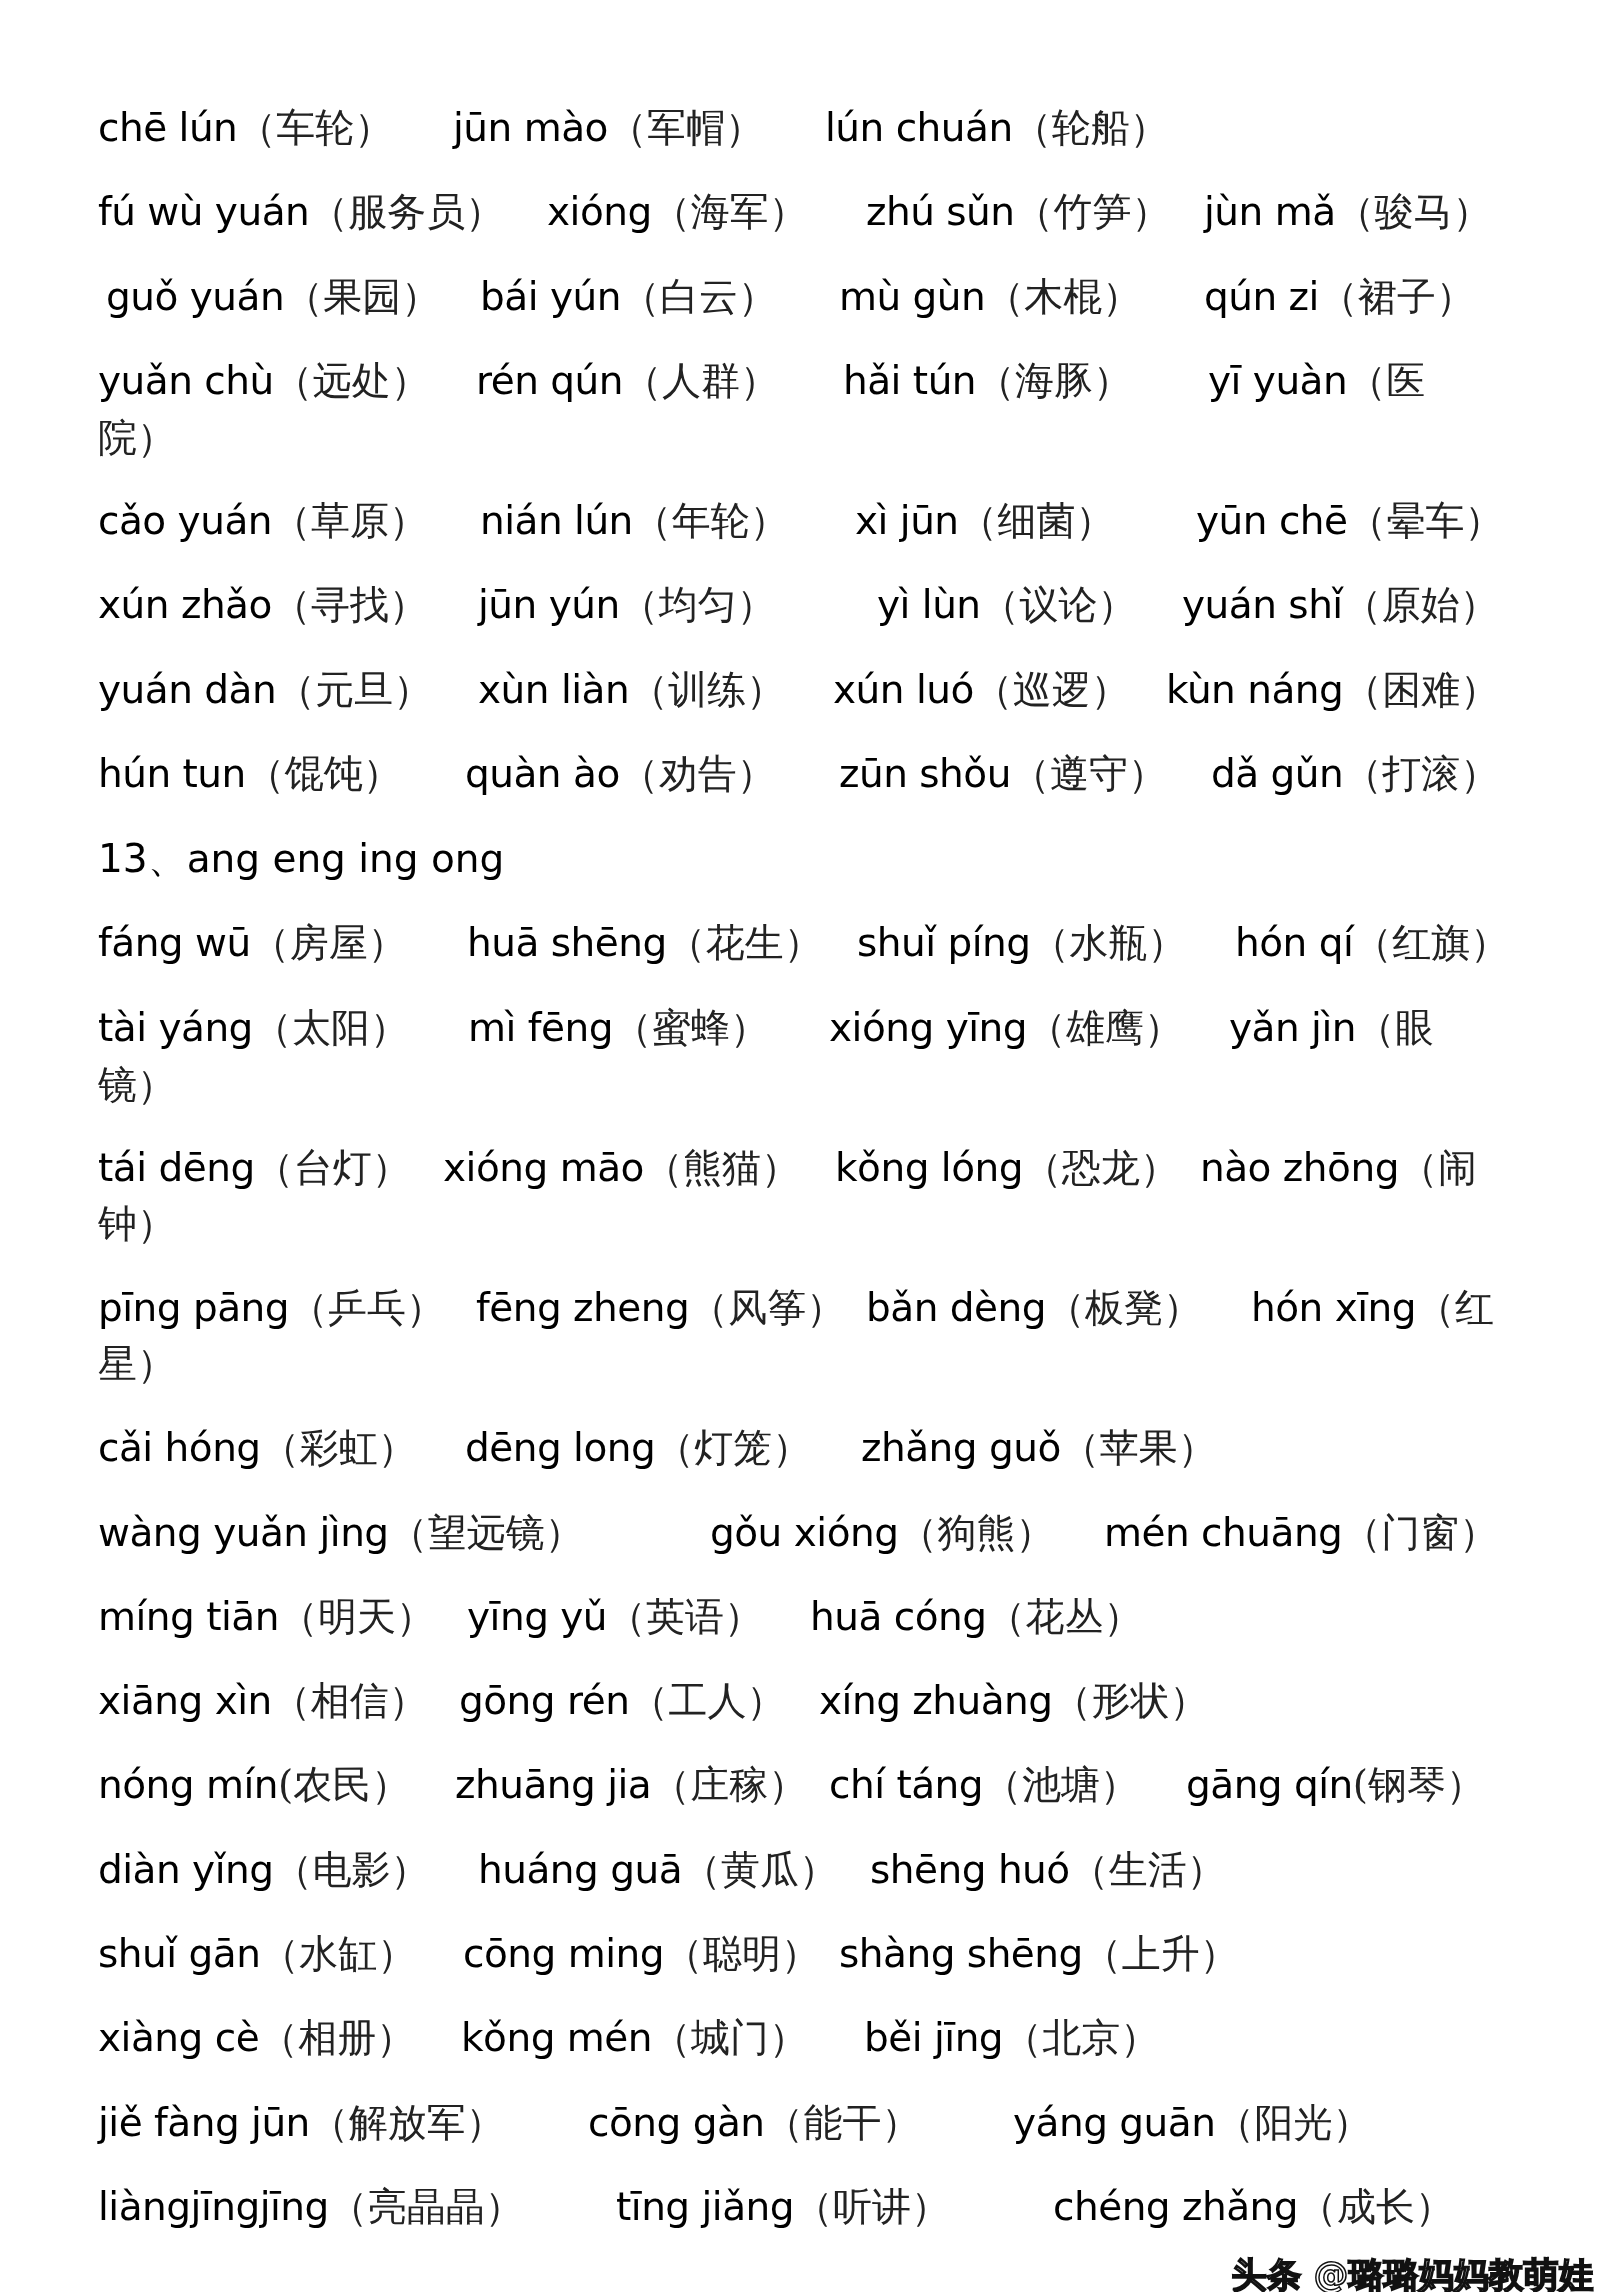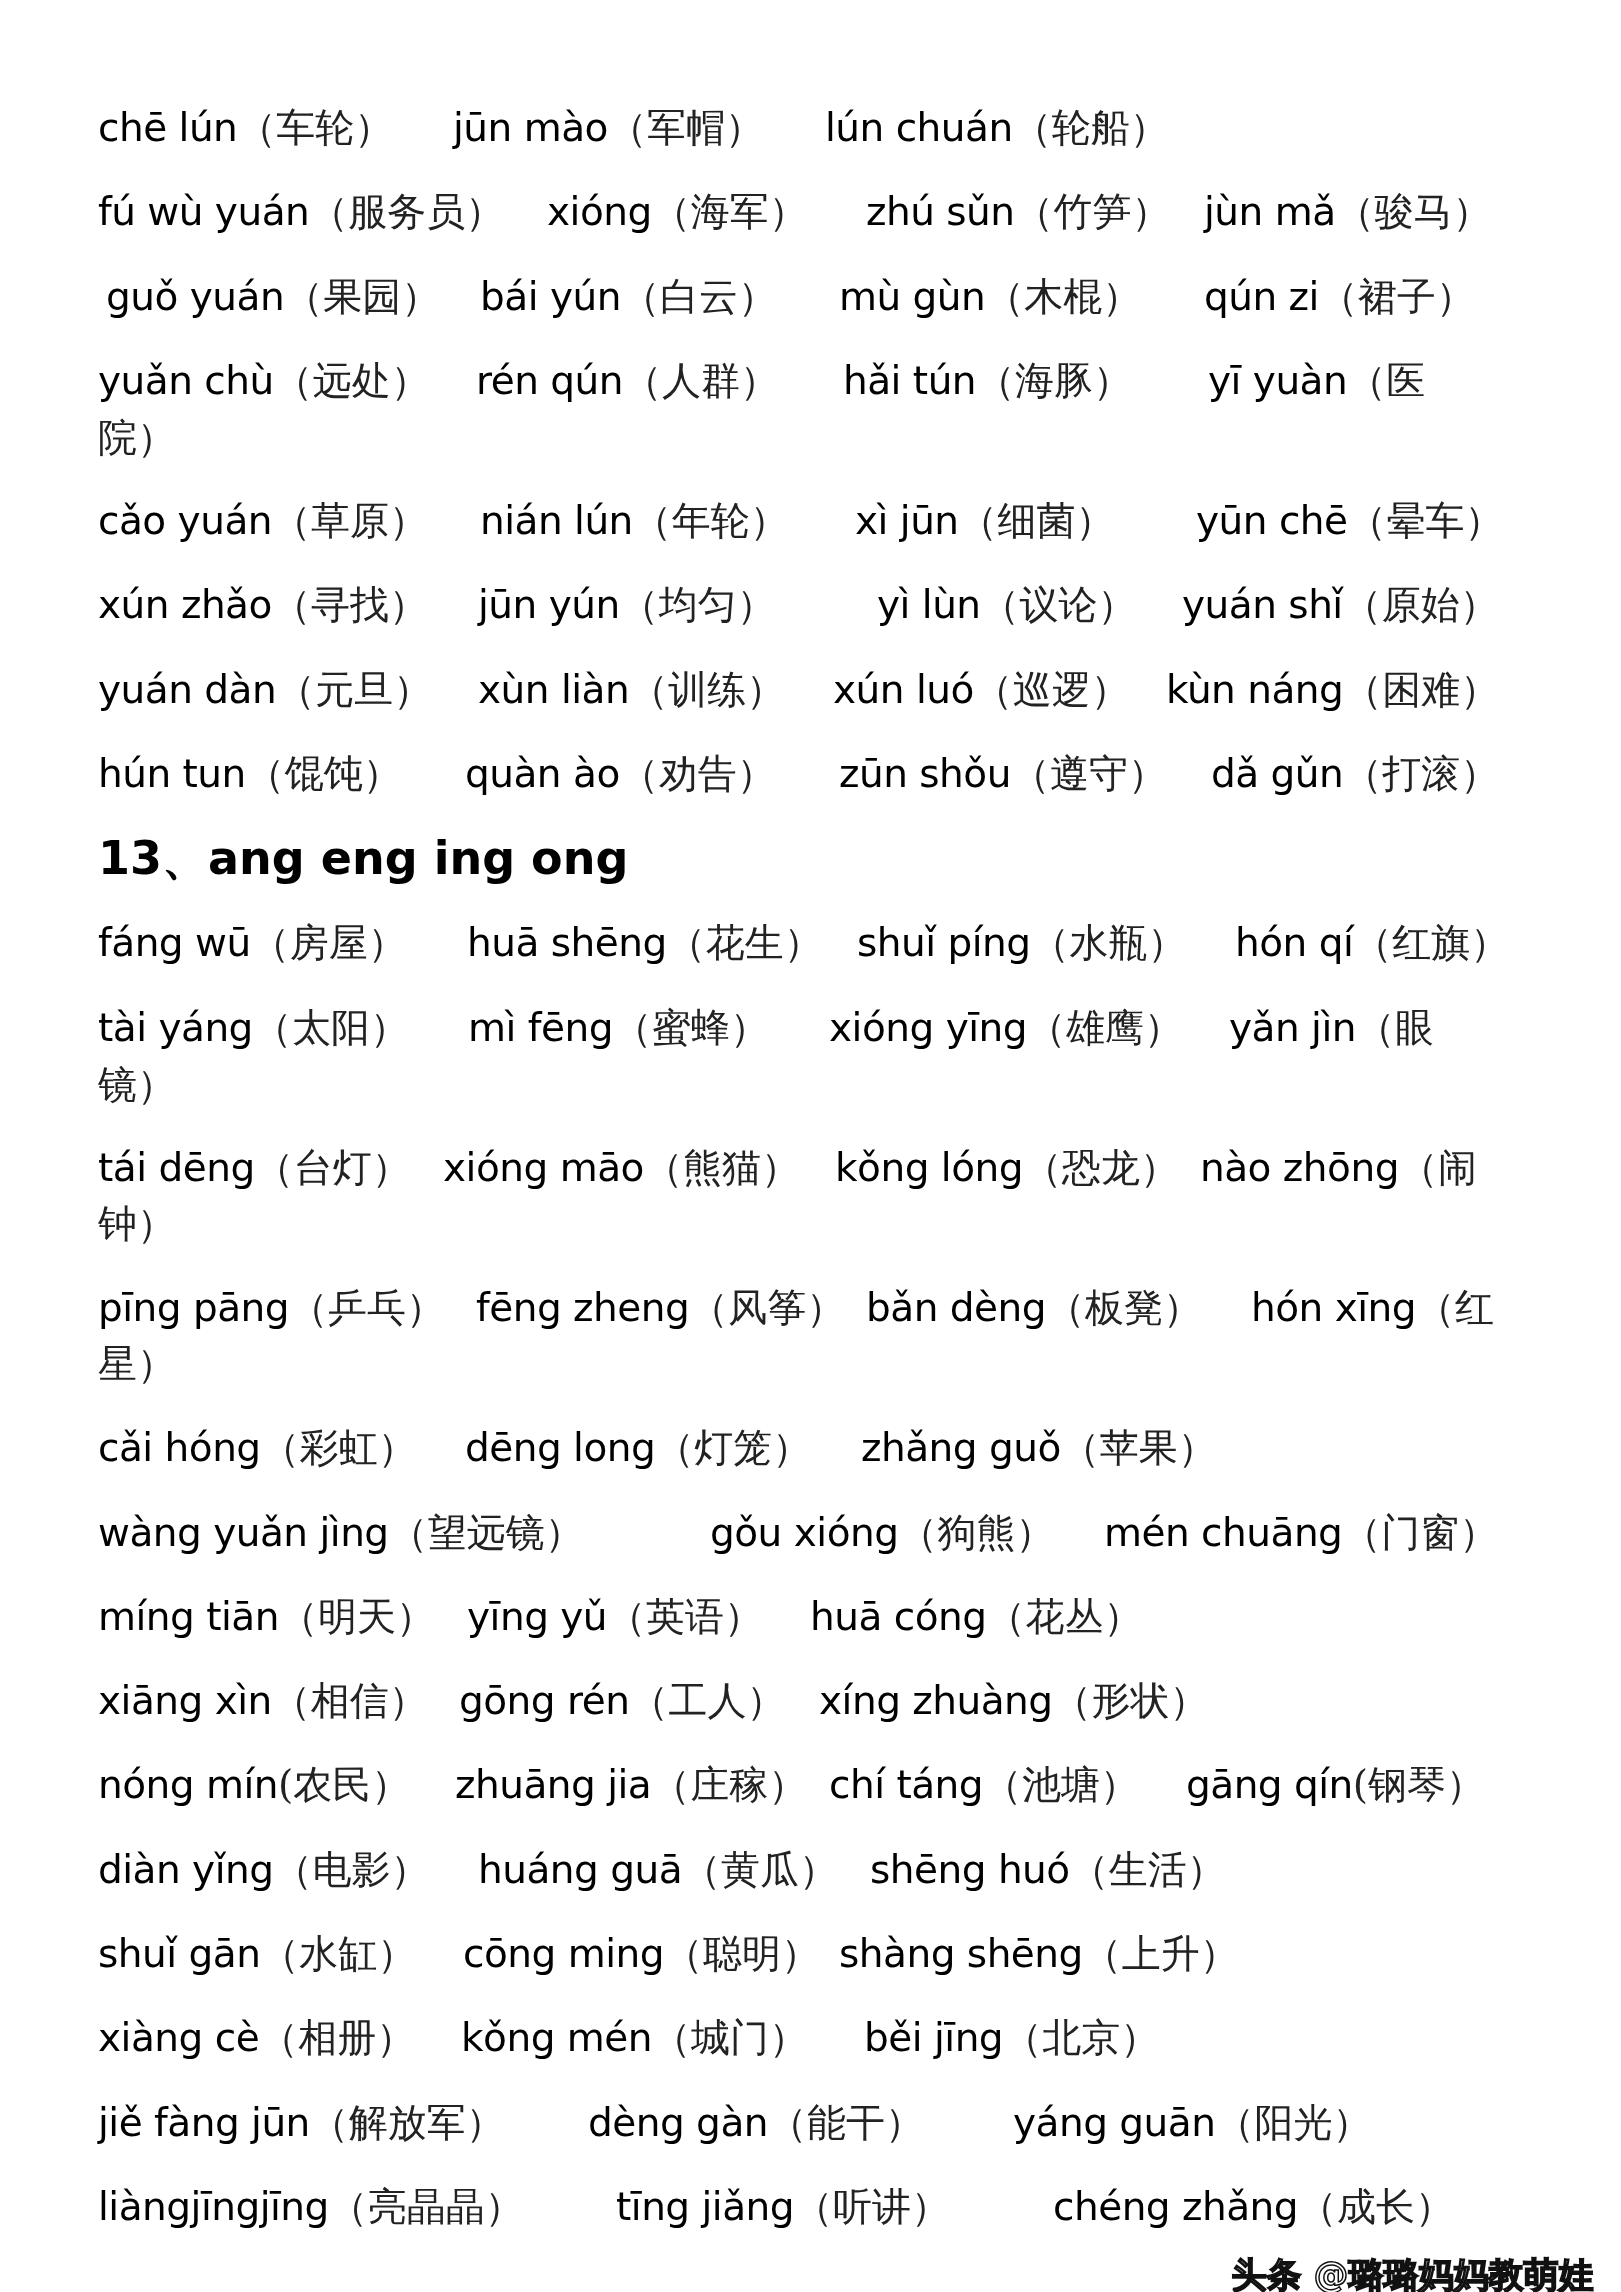--- a/index.html
+++ b/index.html
@@ -4,21 +4,21 @@
 <style>
   html, body { margin: 0; padding: 0; background: #ffffff; }
   body { width: 1621px; height: 2293px; position: relative; overflow: hidden;
          font-family: "DejaVu Sans", "Liberation Sans", sans-serif; color: #000; }
   .line { position: absolute; left: 98px; white-space: nowrap; font-size: 39px; line-height: 55px; }
   .entry { display: inline-block; position: absolute; top: 0; }
   .py { letter-spacing: -0.5px; }
   .hz { font-family: "DejaVu Serif", "Liberation Serif", serif; color: #222; font-weight: normal; }
   .wrap { position: absolute; left: 98px; font-size: 39px; line-height: 55px;
           font-family: "DejaVu Serif", "Liberation Serif", serif; color: #222; }
-  .heading { position: absolute; left: 98px; font-size: 46px; line-height: 55px; font-weight: bold; }
+  .heading { position: absolute; left: 98px; font-size: 39px; line-height: 55px; }
   .watermark { position: absolute; right: 27.4px; top: 2254px; font-size: 35px; line-height: 43px;
                color: #fff; -webkit-text-stroke: 1.5px #111; font-family: "DejaVu Sans", sans-serif; font-weight: bold; }
 </style>
 </head>
 <body>
 
 <div id="doc">
 
   <div class="line" style="top:100px">
     <span class="entry" style="left:0"><span class="py">chē lún</span><span class="hz">（车轮）</span></span>
@@ -153,21 +153,21 @@
   </div>
 
   <div class="line" style="top:2010px">
     <span class="entry" style="left:0"><span class="py">xiàng cè</span><span class="hz">（相册）</span></span>
     <span class="entry" style="left:363px"><span class="py">kǒng mén</span><span class="hz">（城门）</span></span>
     <span class="entry" style="left:766px"><span class="py">běi jīng</span><span class="hz">（北京）</span></span>
   </div>
 
   <div class="line" style="top:2095px">
     <span class="entry" style="left:0"><span class="py">jiě fàng jūn</span><span class="hz">（解放军）</span></span>
-    <span class="entry" style="left:490px"><span class="py">dèng gàn</span><span class="hz">（能干）</span></span>
+    <span class="entry" style="left:490px"><span class="py">cōng gàn</span><span class="hz">（能干）</span></span>
     <span class="entry" style="left:915px"><span class="py">yáng guān</span><span class="hz">（阳光）</span></span>
   </div>
 
   <div class="line" style="top:2179px">
     <span class="entry" style="left:0"><span class="py">liàngjīngjīng</span><span class="hz">（亮晶晶）</span></span>
     <span class="entry" style="left:518px"><span class="py">tīng jiǎng</span><span class="hz">（听讲）</span></span>
     <span class="entry" style="left:955px"><span class="py">chéng zhǎng</span><span class="hz">（成长）</span></span>
   </div>
 
   <div class="watermark">头条 @璐璐妈妈教萌娃</div>

